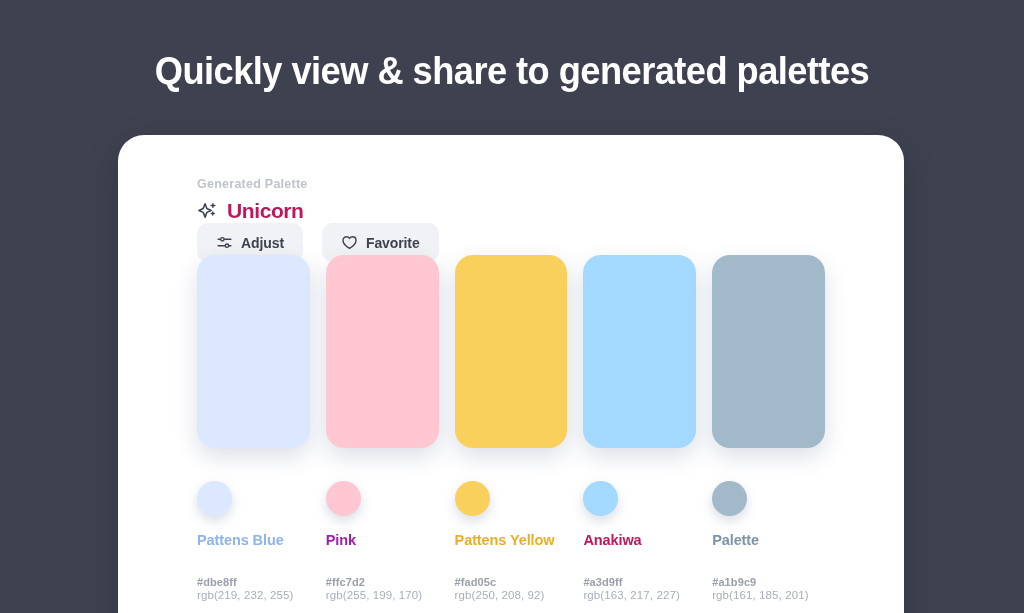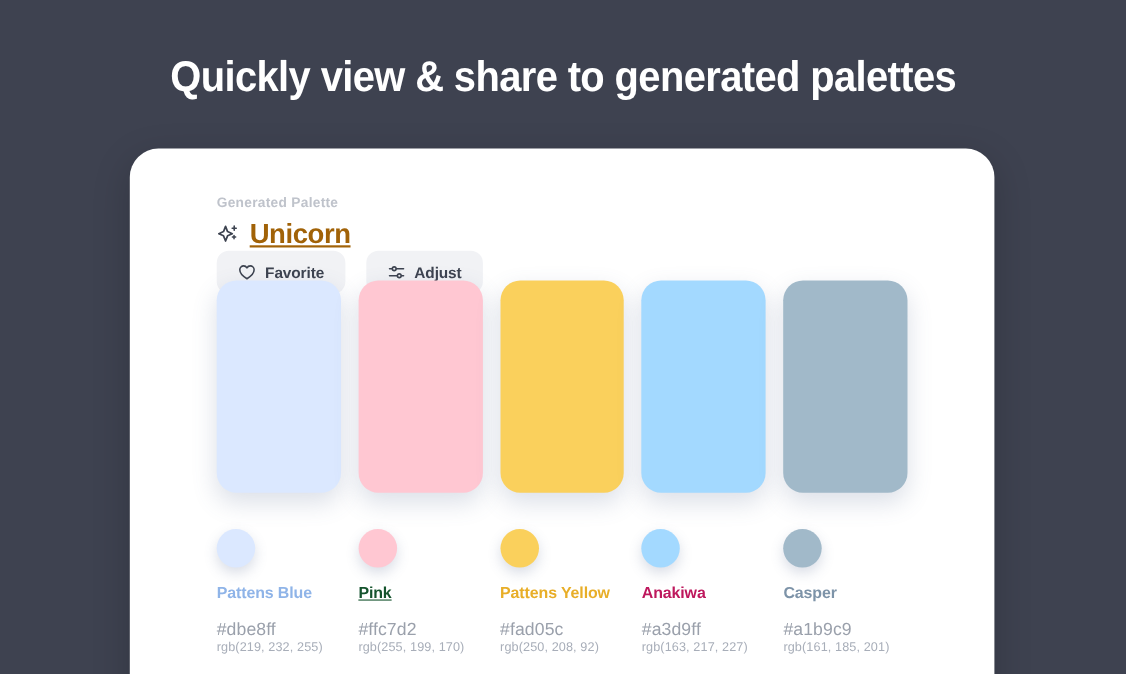--- a/index.html
+++ b/index.html
@@ -39,23 +39,22 @@
   .head-left { padding-top:1px; }
   .eyebrow {
     font-size:12.5px; font-weight:bold; letter-spacing:0.25px;
     color:#bfc3cb;
   }
   .title-row {
     display:flex; align-items:center; gap:9px; margin-top:8px;
   }
   .sparkle-icon { width:21px; height:21px; display:block; flex:none; }
   .palette-title {
-    font-size:25px; font-weight:bold; letter-spacing:-0.4px;
-    color:#a16207;
-    text-decoration:underline;
+    font-size:21px; font-weight:bold; letter-spacing:-0.4px;
+    color:#be185d;
   }
 
   .head-actions { display:flex; gap:19px; }
   .pill {
     display:flex; align-items:center; gap:8px;
     height:39px; padding:0 19px;
     background:#f1f2f5; border:none; border-radius:11px;
     cursor:pointer;
     font-family:"Liberation Sans", sans-serif;
     font-size:14px; font-weight:bold; letter-spacing:-0.1px;
@@ -78,22 +77,22 @@
     width:35px; height:35px; border-radius:50%;
     margin-top:33px;
     box-shadow:0 5px 12px rgba(80,100,140,0.22);
   }
   .swatch-name {
     margin-top:16px;
     font-size:14.5px; font-weight:bold; letter-spacing:-0.1px;
     white-space:nowrap;
   }
   .swatch-hex {
-    margin-top:16px;
-    font-size:16px; color:#9aa0ab; letter-spacing:0.1px;
+    margin-top:28px;
+    font-size:11px; color:#9aa0ab; letter-spacing:0.1px;font-weight:bold;
   }
   .swatch-rgb {
     margin-top:1px;
     font-size:11.5px; color:#a8aeb9; letter-spacing:0.1px;
     white-space:nowrap;
   }
 </style>
 </head>
 <body>
 
@@ -113,53 +112,53 @@
             <path d="M18.2 3.0 L18.2 7.2 M16.1 5.1 L20.3 5.1" stroke-linecap="round" stroke-width="1.7"></path>
             <path d="M18.0 12.6 L18.0 16.0 M16.3 14.3 L19.7 14.3" stroke-linecap="round" stroke-width="1.6"></path>
           </svg>
           <span class="palette-title">Unicorn</span>
         </div>
       </div>
 
       <div class="head-actions">
 
         <button class="pill">
-          <svg width="17" height="17" viewBox="0 0 24 24" fill="none" stroke="#3d4350" stroke-width="2" stroke-linejoin="round">
-            <path d="M12 20.3 C12 20.3 2.8 14.9 2.8 8.9 C2.8 5.9 5.1 3.8 7.8 3.8 C9.7 3.8 11.2 4.9 12 6.3 C12.8 4.9 14.3 3.8 16.2 3.8 C18.9 3.8 21.2 5.9 21.2 8.9 C21.2 14.9 12 20.3 12 20.3 Z"></path>
-          </svg>
-          <span>Favorite</span>
-        </button>
-
-        <button class="pill">
           <svg width="17" height="17" viewBox="0 0 24 24" fill="none" stroke="#3d4350" stroke-width="2" stroke-linecap="round">
             <path d="M3 7.5 H21"></path>
             <path d="M3 16.5 H21"></path>
             <circle cx="9" cy="7.5" r="2.4" fill="#f1f2f5"></circle>
             <circle cx="15.5" cy="16.5" r="2.4" fill="#f1f2f5"></circle>
           </svg>
           <span>Adjust</span>
+        </button>
+
+        <button class="pill">
+          <svg width="17" height="17" viewBox="0 0 24 24" fill="none" stroke="#3d4350" stroke-width="2" stroke-linejoin="round">
+            <path d="M12 20.3 C12 20.3 2.8 14.9 2.8 8.9 C2.8 5.9 5.1 3.8 7.8 3.8 C9.7 3.8 11.2 4.9 12 6.3 C12.8 4.9 14.3 3.8 16.2 3.8 C18.9 3.8 21.2 5.9 21.2 8.9 C21.2 14.9 12 20.3 12 20.3 Z"></path>
+          </svg>
+          <span>Favorite</span>
         </button>
 
       </div>
     </div>
 
     <div class="swatch-row">
 
       <div class="swatch-col">
         <div class="swatch-bar" style="background:#dbe8ff;"></div>
         <div class="swatch-dot" style="background:#dbe8ff;"></div>
         <div class="swatch-name" style="color:#8fb4e8;">Pattens Blue</div>
         <div class="swatch-hex">#dbe8ff</div>
         <div class="swatch-rgb">rgb(219, 232, 255)</div>
       </div>
 
       <div class="swatch-col">
         <div class="swatch-bar" style="background:#ffc7d2;"></div>
         <div class="swatch-dot" style="background:#ffc7d2;"></div>
-        <div class="swatch-name" style="color:#14532d;text-decoration:underline;">Pink</div>
+        <div class="swatch-name" style="color:#a21caf;">Pink</div>
         <div class="swatch-hex">#ffc7d2</div>
         <div class="swatch-rgb">rgb(255, 199, 170)</div>
       </div>
 
       <div class="swatch-col">
         <div class="swatch-bar" style="background:#fad05c;"></div>
         <div class="swatch-dot" style="background:#fad05c;"></div>
         <div class="swatch-name" style="color:#e8ae28;">Pattens Yellow</div>
         <div class="swatch-hex">#fad05c</div>
         <div class="swatch-rgb">rgb(250, 208, 92)</div>
@@ -169,20 +168,20 @@
         <div class="swatch-bar" style="background:#a3d9ff;"></div>
         <div class="swatch-dot" style="background:#a3d9ff;"></div>
         <div class="swatch-name" style="color:#be185d;">Anakiwa</div>
         <div class="swatch-hex">#a3d9ff</div>
         <div class="swatch-rgb">rgb(163, 217, 227)</div>
       </div>
 
       <div class="swatch-col">
         <div class="swatch-bar" style="background:#a1b9c9;"></div>
         <div class="swatch-dot" style="background:#a1b9c9;"></div>
-        <div class="swatch-name" style="color:#7d93a8;">Casper</div>
+        <div class="swatch-name" style="color:#7d93a8;">Palette</div>
         <div class="swatch-hex">#a1b9c9</div>
         <div class="swatch-rgb">rgb(161, 185, 201)</div>
       </div>
 
     </div>
   </div>
 </div>
 
 </body></html>

